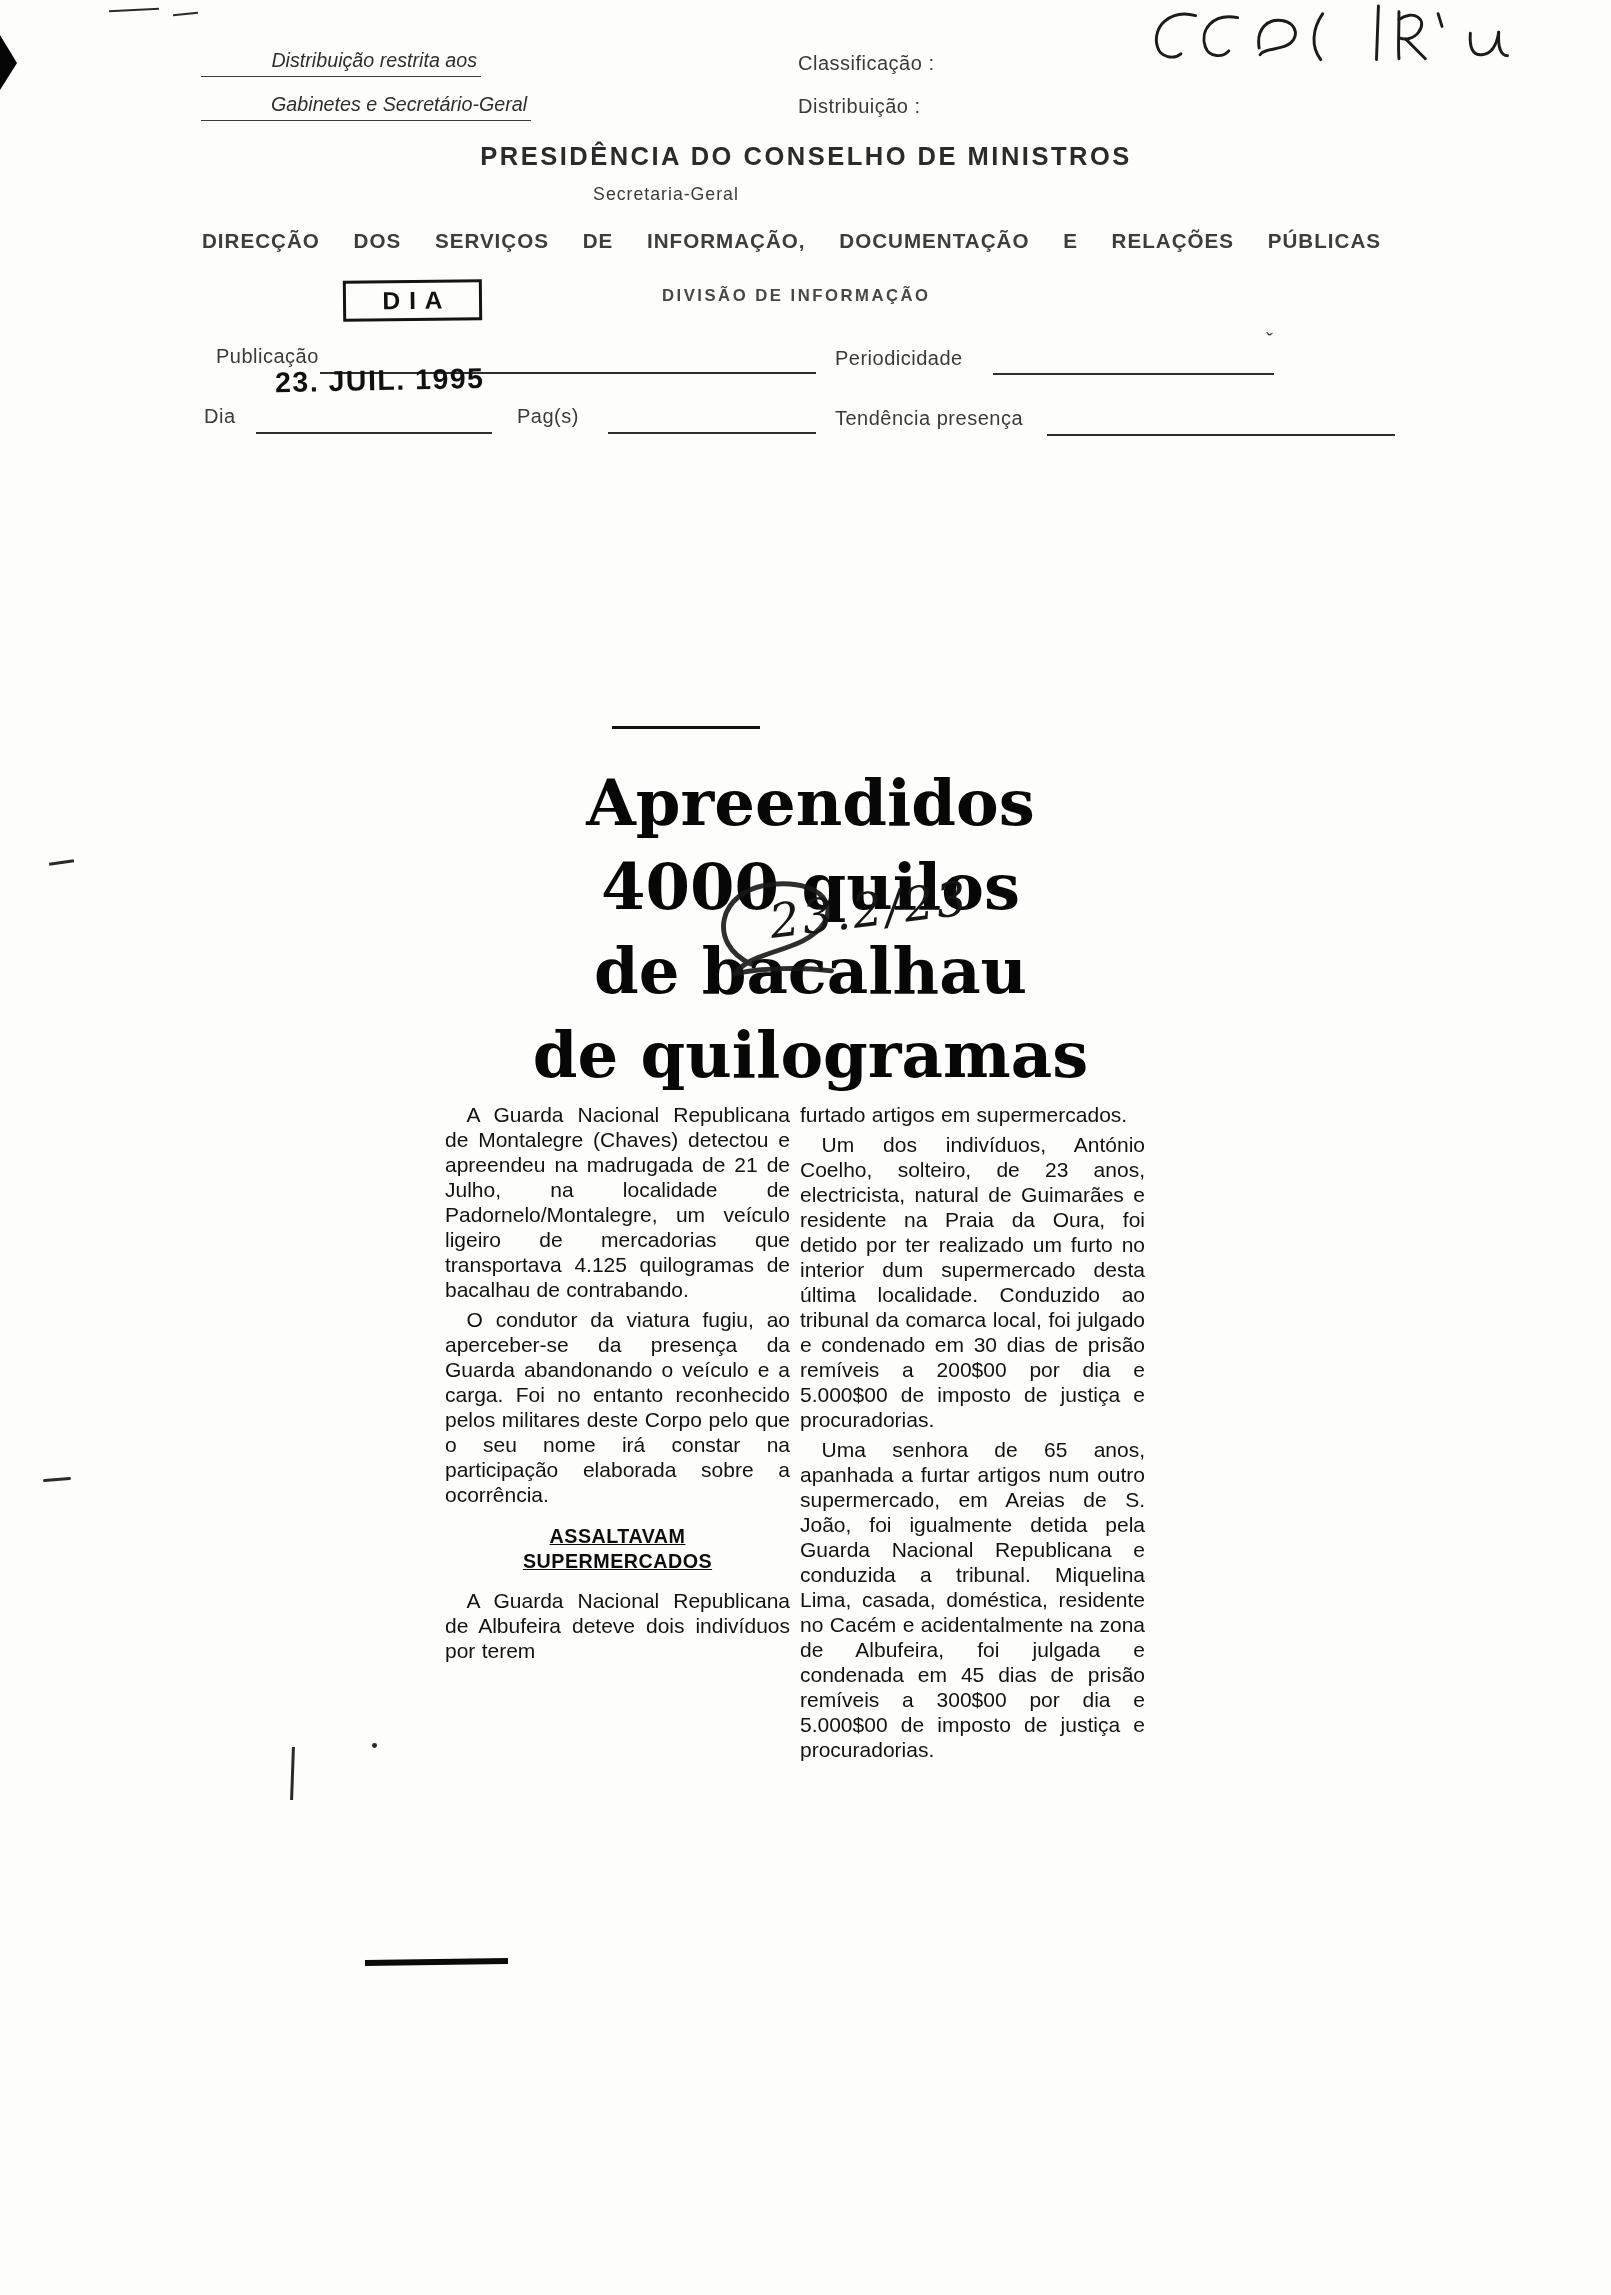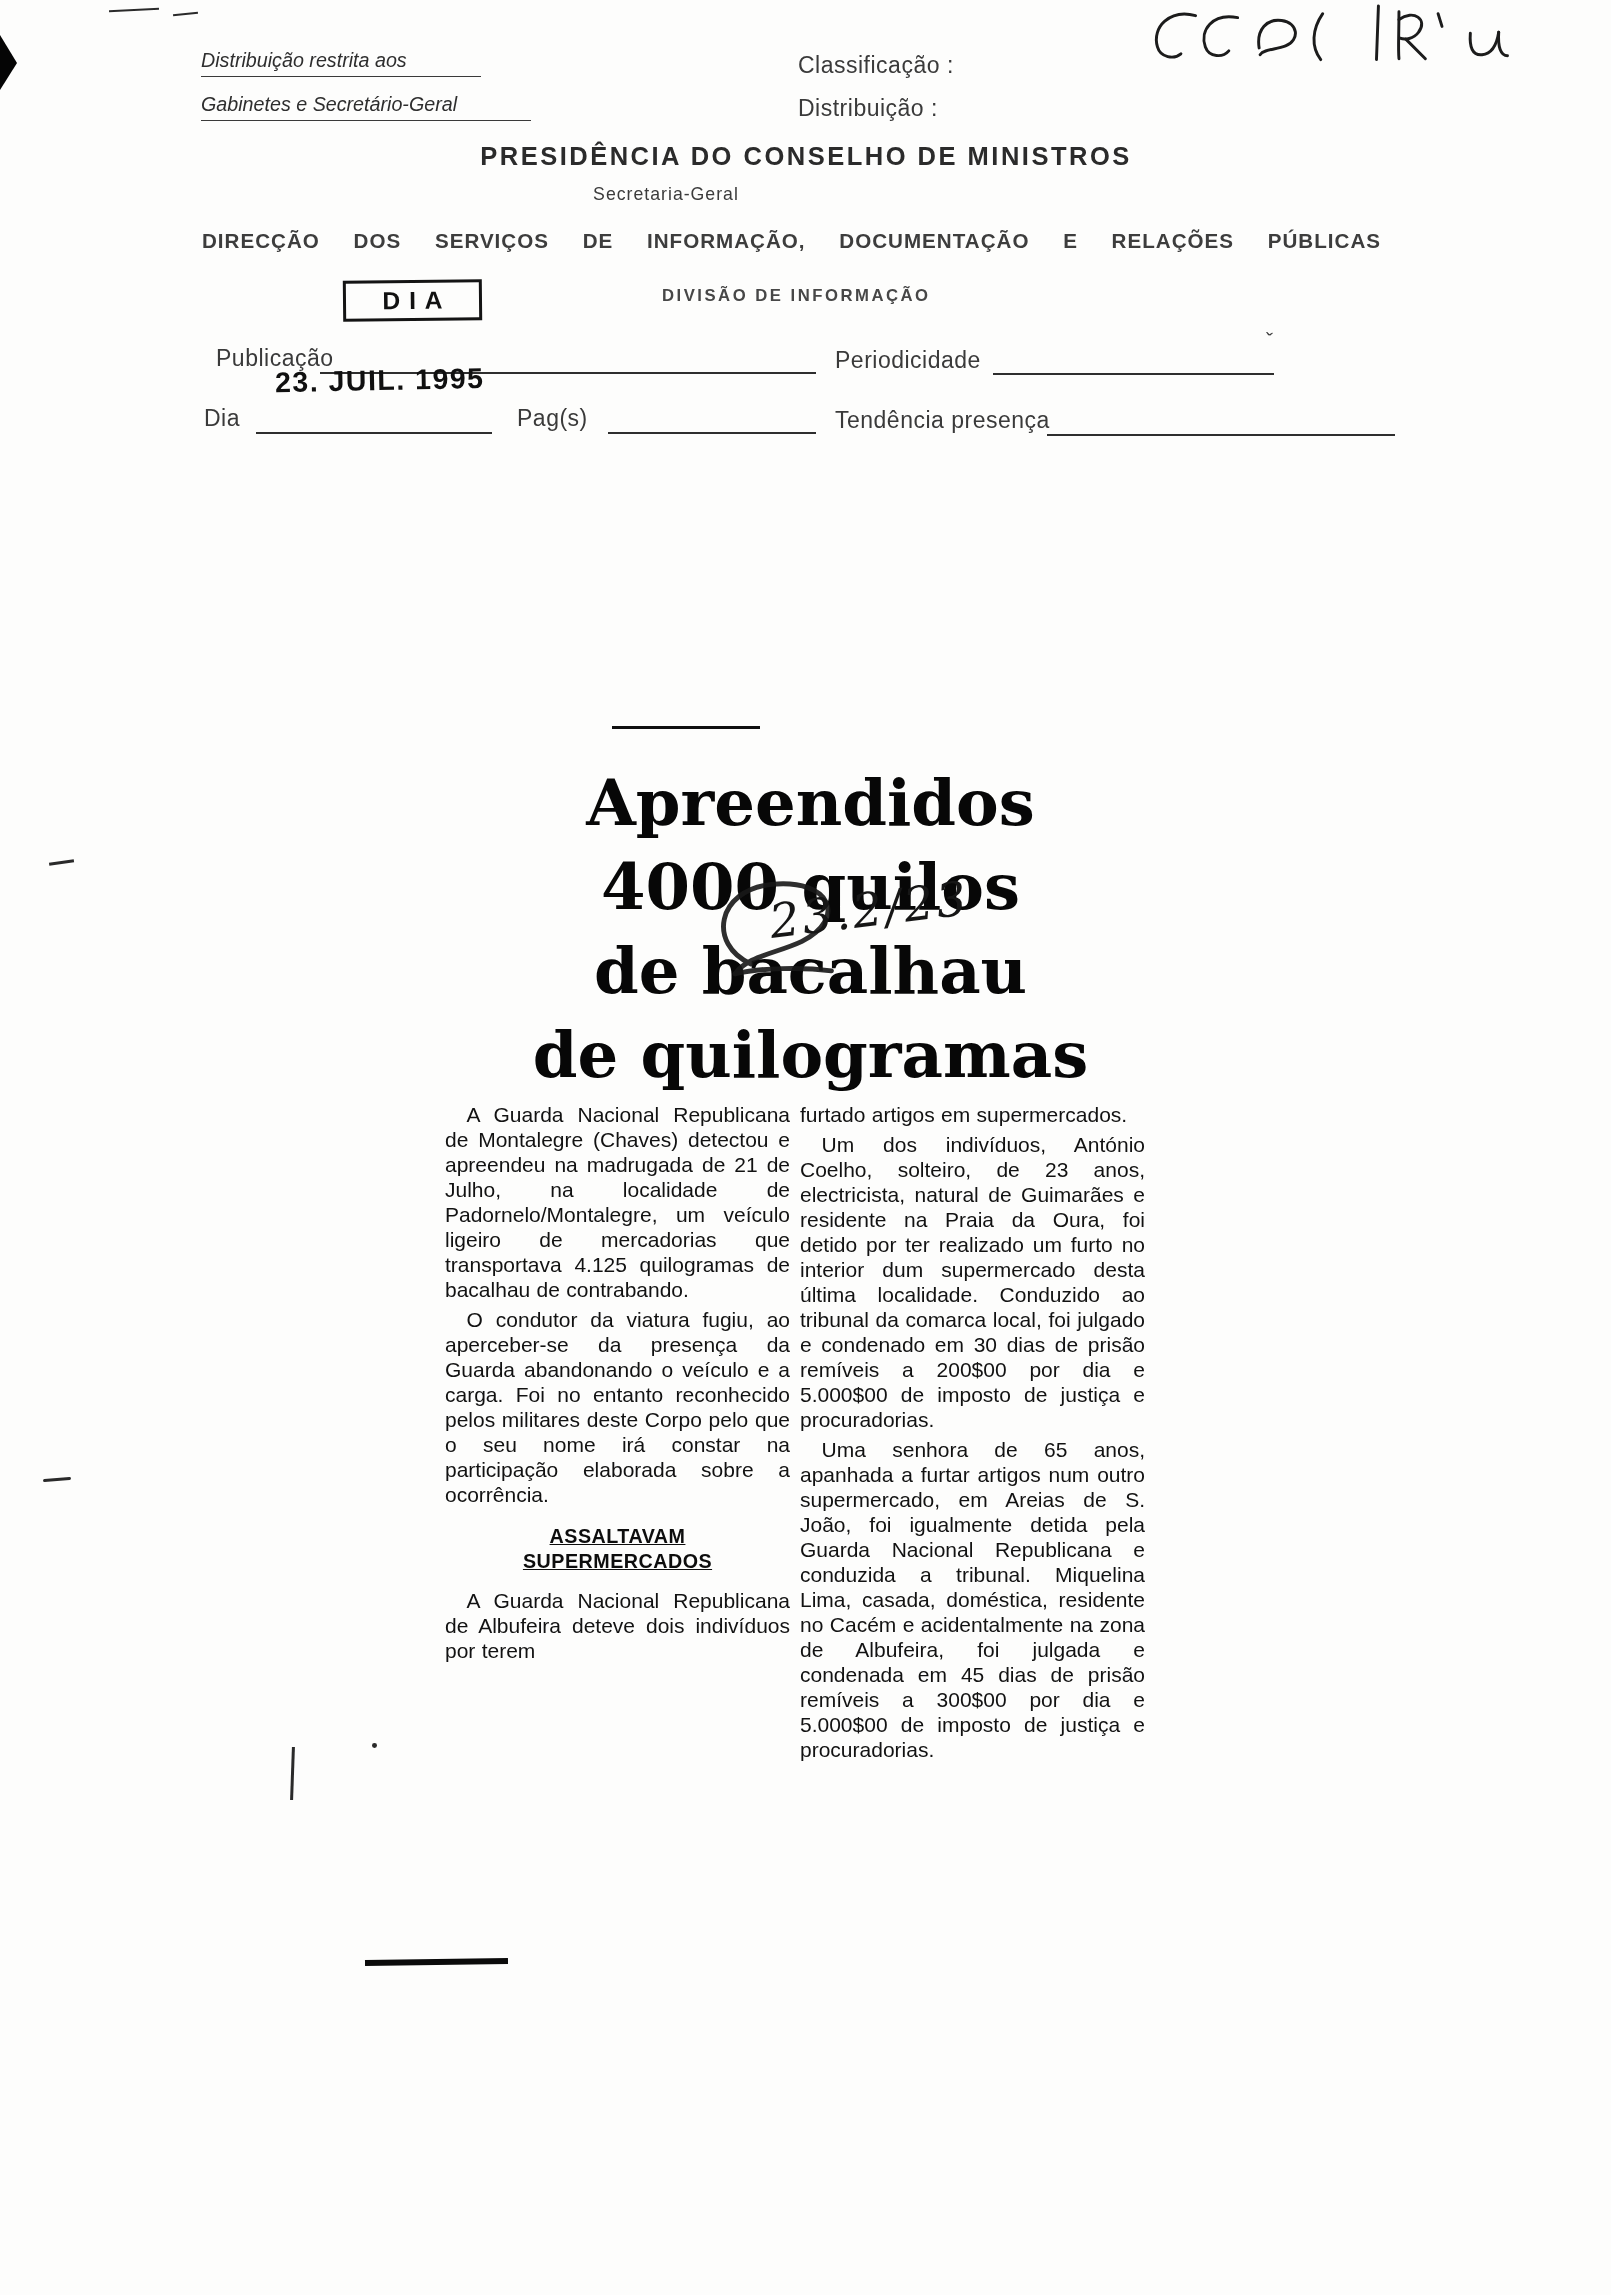--- a/index.html
+++ b/index.html
@@ -6,22 +6,22 @@
   html,body { background:#e8e8e8; }
   .page {
     position:relative; width:1612px; height:2295px; margin:0 auto;
     background:#fdfdfc; overflow:hidden; color:#1a1a1a;
     font-family:"Liberation Sans", sans-serif;
   }
   .abs { position:absolute; }
 
   
   .restricted { font-style:italic; font-size:19.7px; color:#2e2e2e; }
-  .restricted .u { display:inline-block; border-bottom:1.5px solid #3a3a3a; padding:0 3.9px 3.9px 0; }
-  .lbl { font-size:23px; color:#3a3a3a; letter-spacing:0.5px; }
+  .restricted .u { display:inline-block; border-bottom:1.5px solid #3a3a3a; padding:0 3.9px 3.9px 0;text-align:right; }
+  .lbl { font-size:20px; color:#3a3a3a; letter-spacing:0.5px; }
   .org-title { left:0; width:1612px; top:142px; text-align:center; font-size:25.5px; font-weight:700;
                letter-spacing:2.5px; color:#2b2b2b; }
   .org-sub { left:0; width:1332px; top:184px; text-align:center; font-size:17.7px; letter-spacing:1px; color:#3b3b3b; }
   .directorate { left:202px; top:229px; width:1179px; font-size:20.6px; font-weight:700; letter-spacing:1px;
                  color:#3d3d3d; text-align:justify; text-align-last:justify; }
   .dia-box { left:343px; top:280px; width:139px; height:41px; border:3.9px solid #141414;
              display:flex; align-items:center; justify-content:center;
              font-size:24.6px; font-weight:800; letter-spacing:8.8px; padding-left:8.8px; color:#111;
              transform:rotate(-0.6deg); }
   .division { left:662px; top:286px; font-size:16.7px; font-weight:700; letter-spacing:2.5px; color:#474747; }

